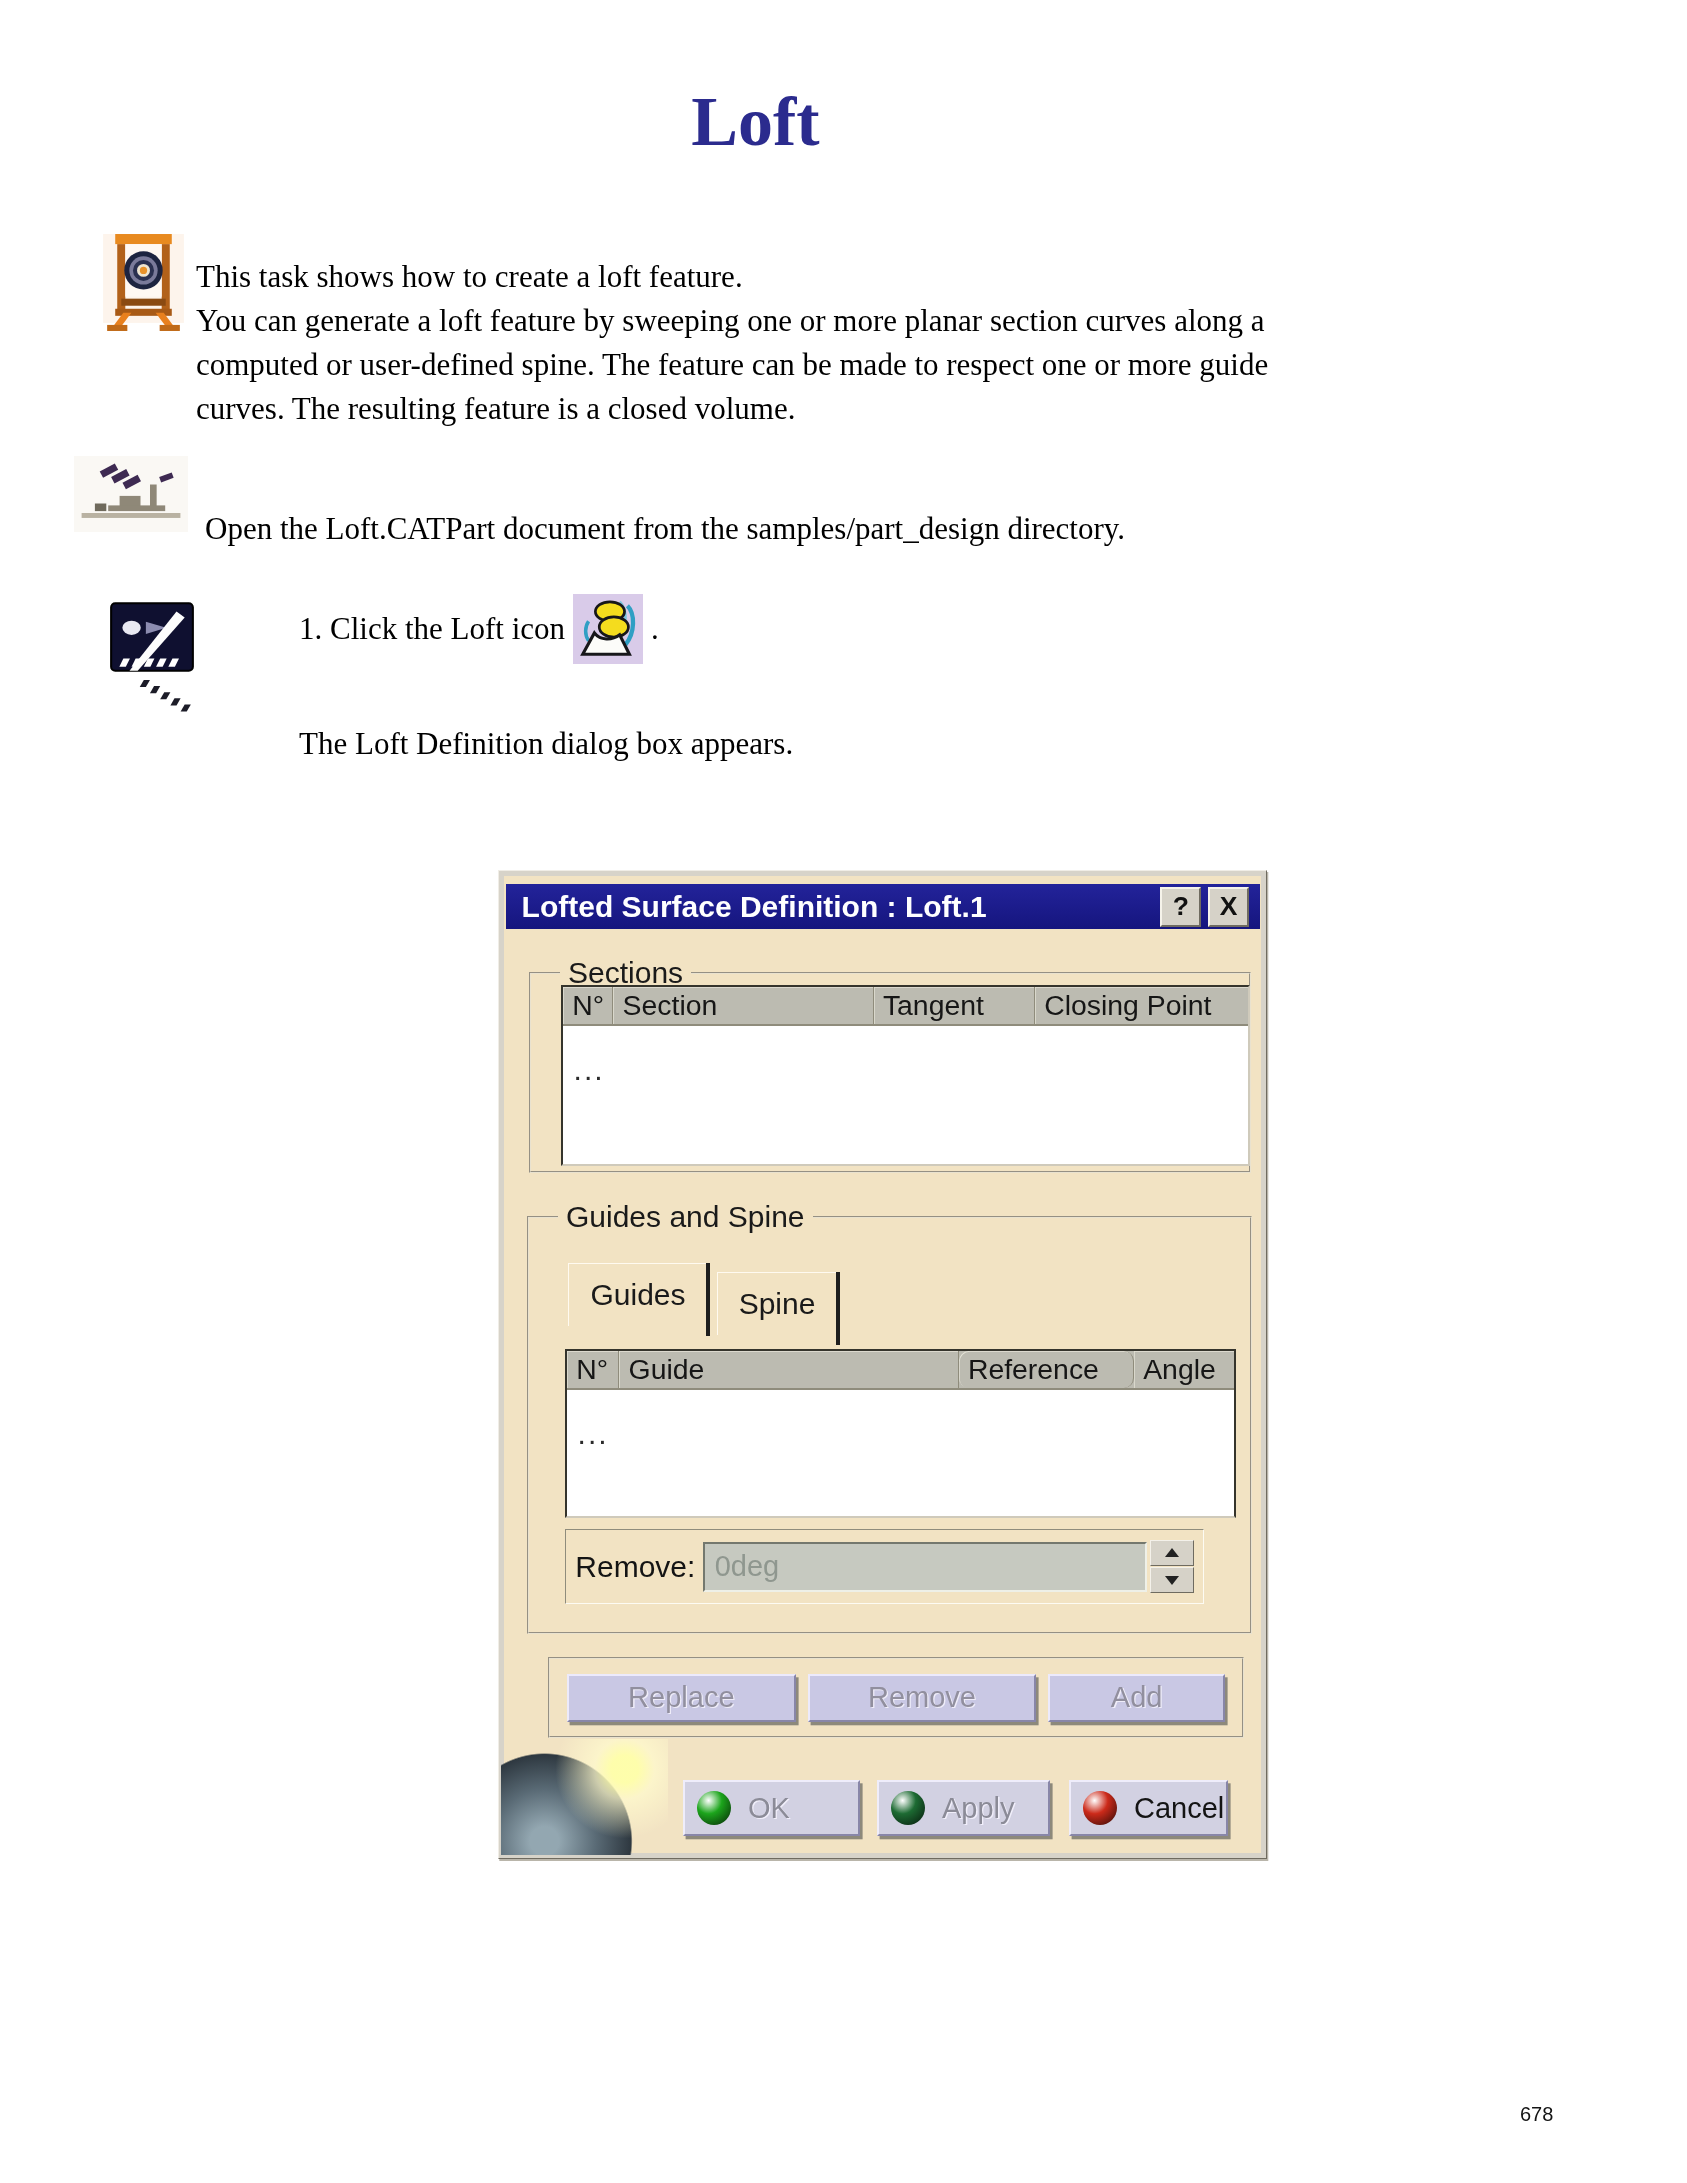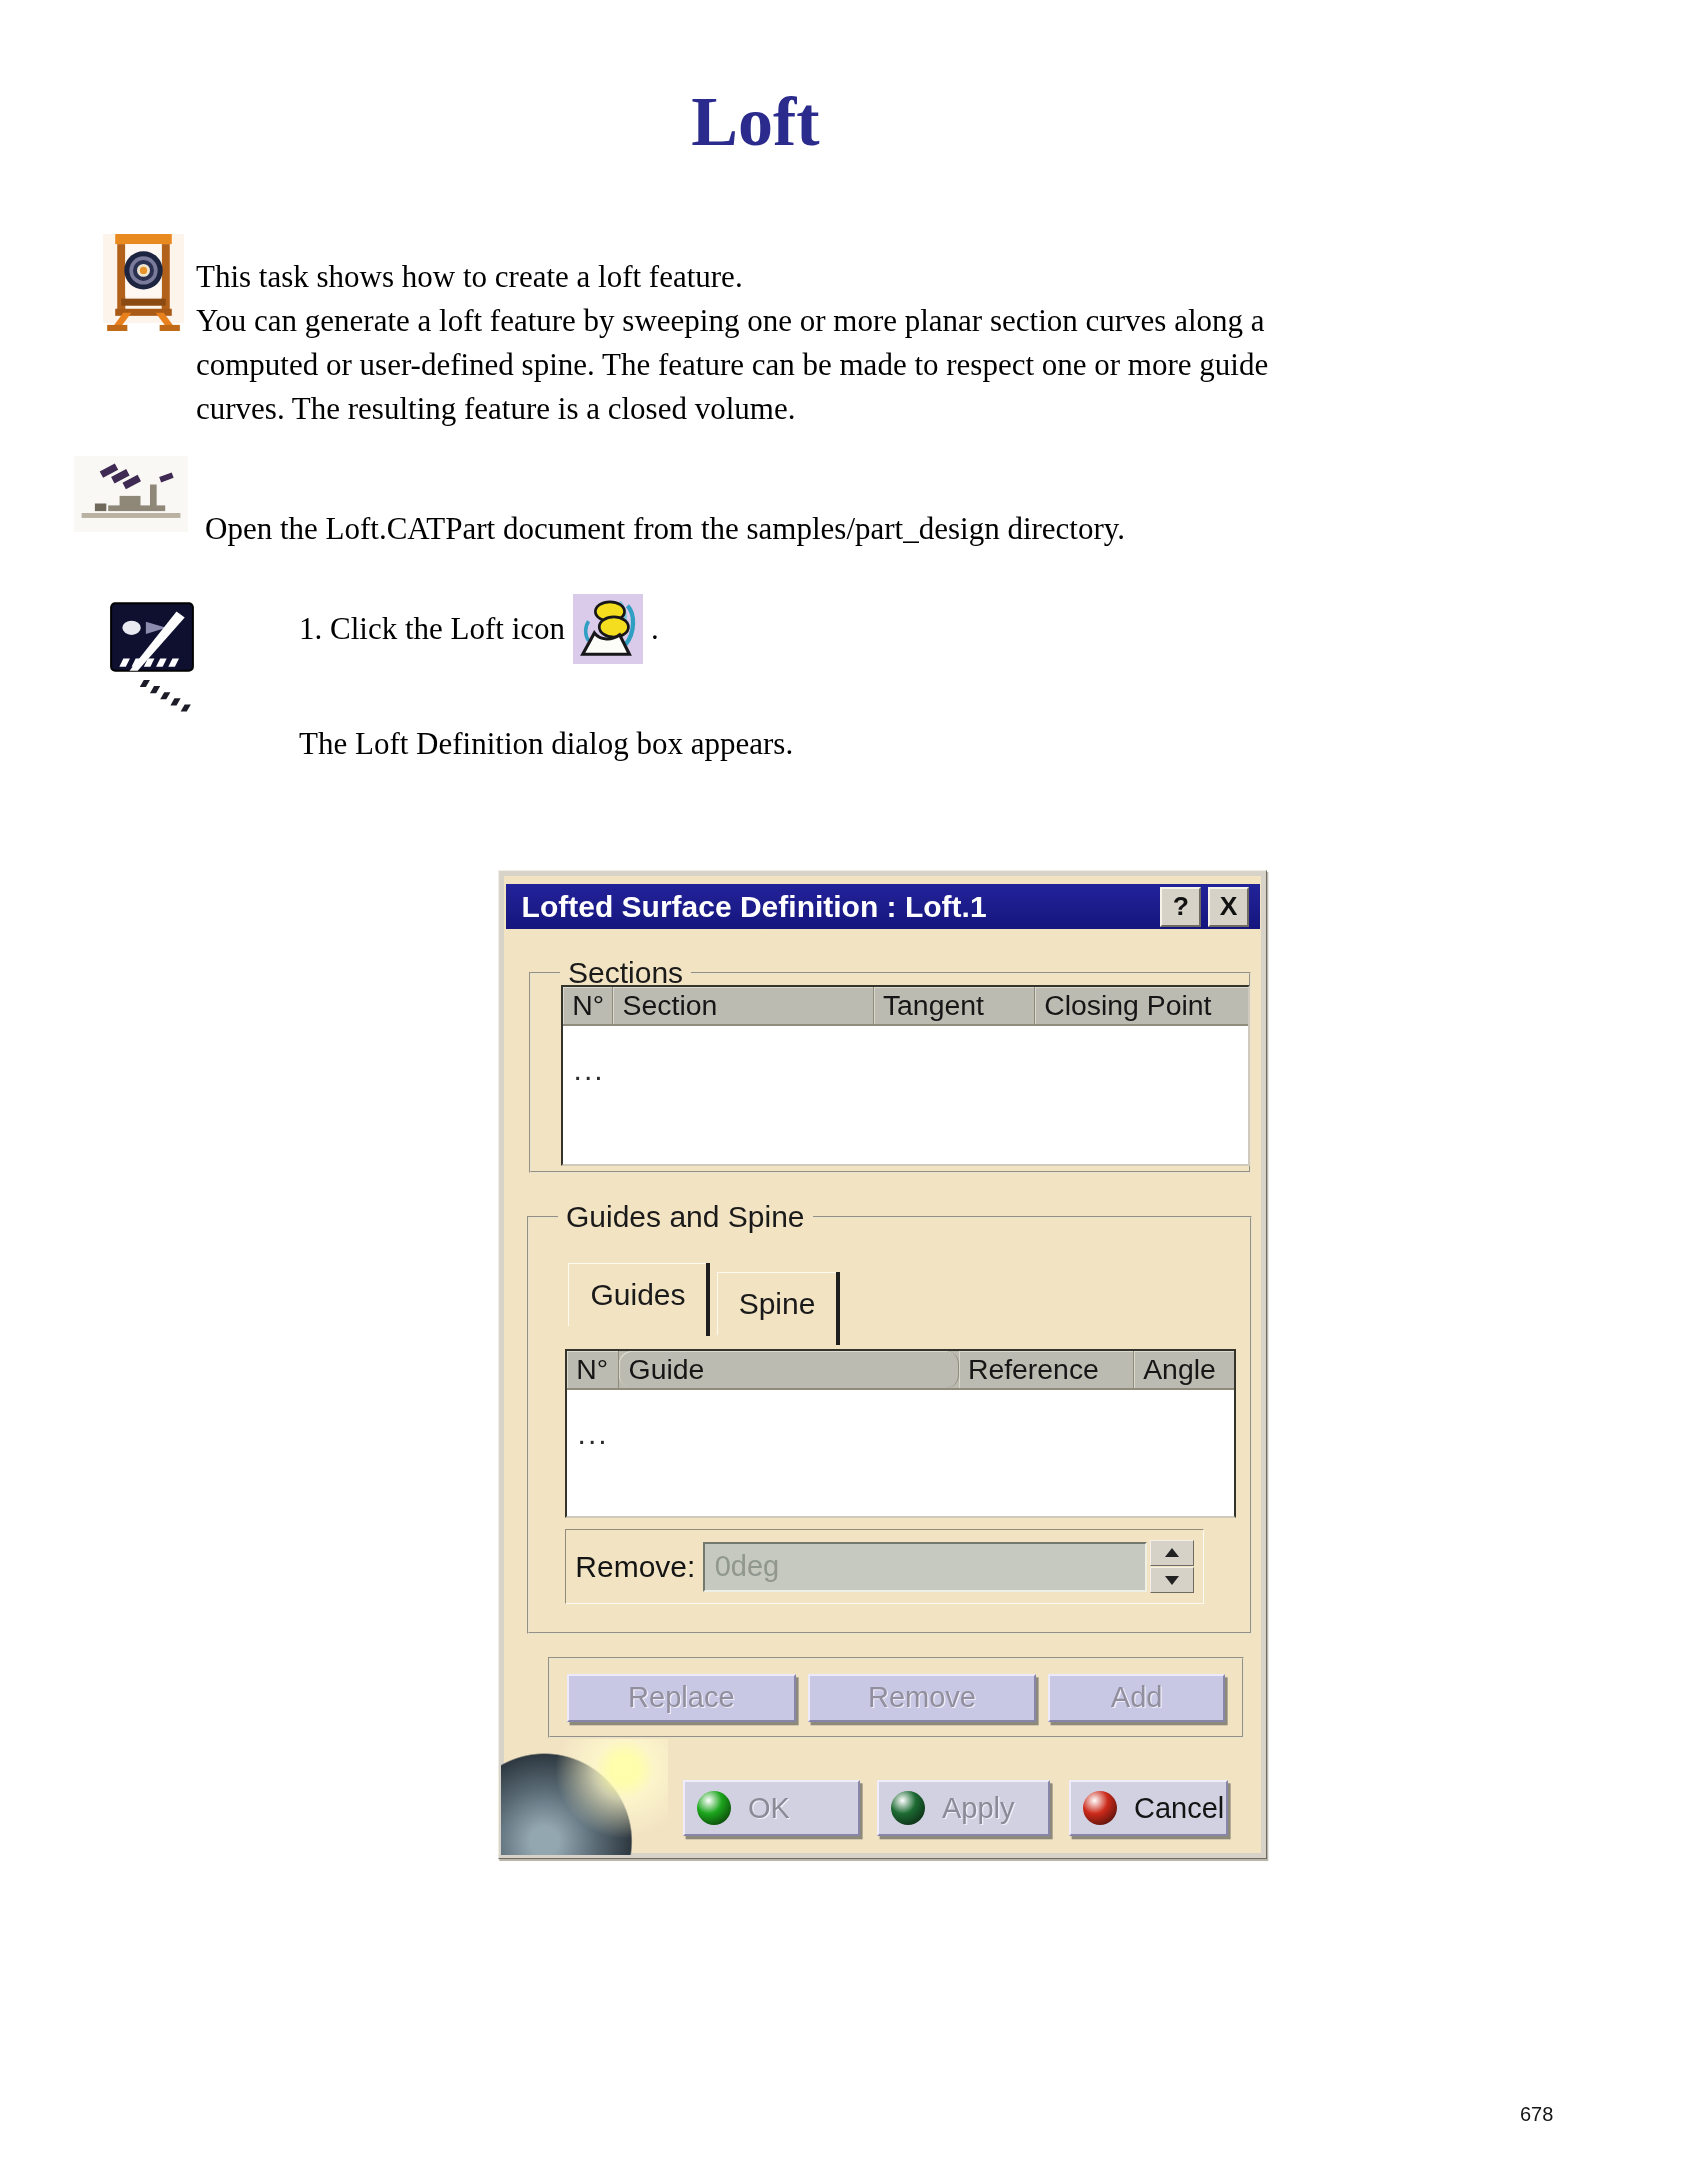--- a/index.html
+++ b/index.html
@@ -49,21 +49,21 @@
   .lsd-table { position:absolute; background:#ffffff;
                border:2.6px solid; border-color:#35342c #cfcabb #cfcabb #35342c; }
   .sections-table { left:62px;  top:114px; width:685px; height:177px; }
   .guides-table   { left:66px; top:478px; width:667px; height:165px;
                     border-right-color:#35342c; }
   .t-head { display:flex; height:37px; background:#bcbbb1; border-bottom:2px solid #8f8c7c; }
   .th { display:flex; align-items:center; padding-left:9.3px; font-size:28.4px; color:#161616;
         border-right:1.3px solid #8f8c7c; box-shadow:inset 0.7px 0.7px 0 #e6e4d8; white-space:nowrap; }
   .th.flex1 { flex:1; border-right:none; }
   .sc0{width:40px;} .sc1{width:250px;} .sc2{width:151px;}
-  .gc0{width:42px;} .gc1{width:329px;border-radius:13px;} .gc2{width:165px;}
+  .gc0{width:42px;} .gc1{width:329px;} .gc2{width:165px;border-radius:10px;}
   .t-body { position:relative; background:#fff; height:calc(100% - 39px); }
   .dots { position:absolute; left:10.6px; top:26.5px; font-size:30px; color:#2b2b2b; letter-spacing:2px; }
 
   .tab { position:absolute; display:flex; align-items:center; justify-content:center;
          font-size:30px; color:#1a1a1a; border-top:1.3px solid #fffaf0;
          border-left:1.3px solid #fffaf0; border-right:1.3px solid #fffaf0; }
   .tab-guides { left:69px; top:392px; width:138px; height:62px; }
   .tab-spine  { left:218px; top:401px; width:118px; height:62px; }
   .tab-bar { position:absolute; width:4px; background:#1e1e1e; }
   .bar1 { left:207px; top:392px; height:73px; }

